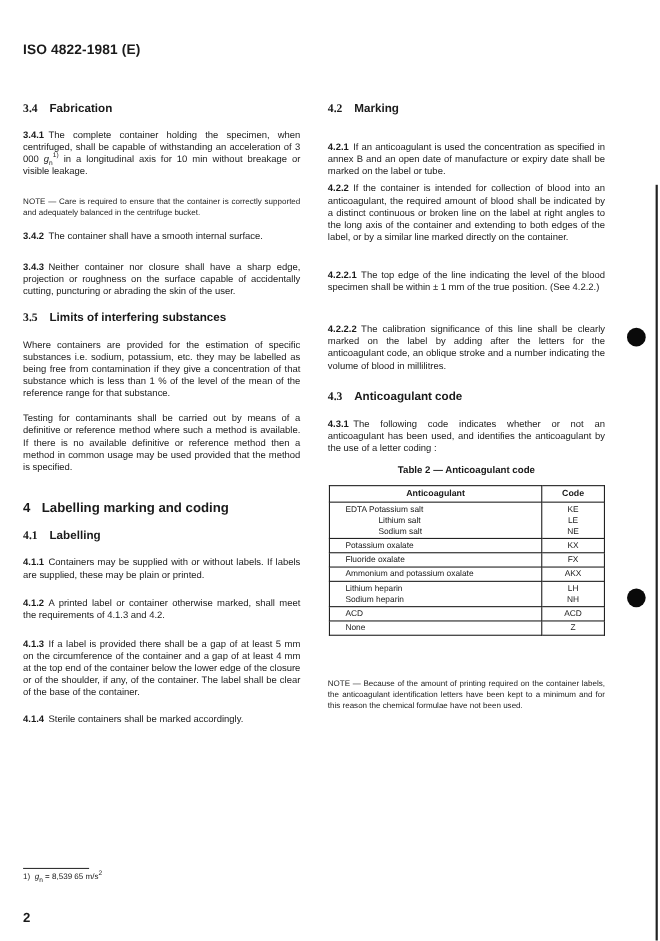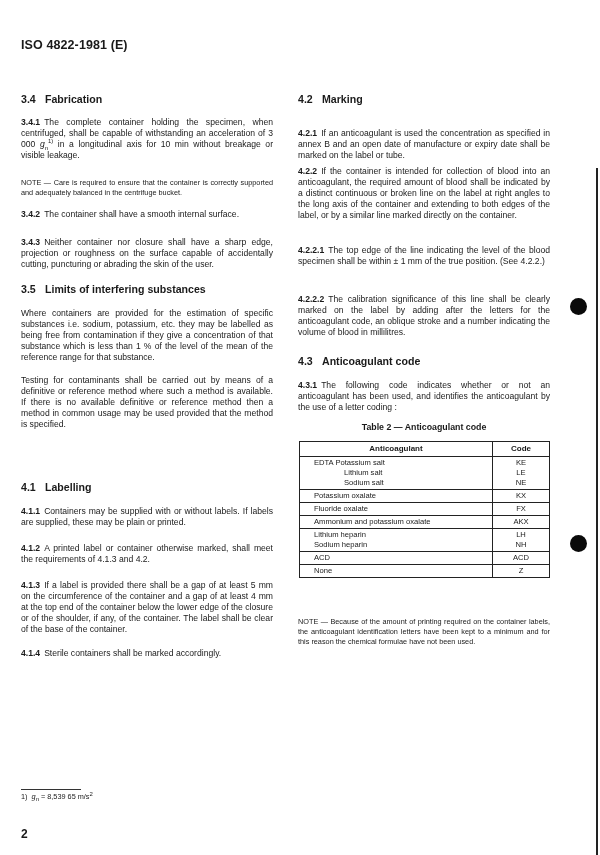--- a/index.html
+++ b/index.html
@@ -9,21 +9,21 @@
     font-family: "Liberation Sans", sans-serif;
   }
   .abs { position: absolute; }
   .doc-id { left: 21px; top: 38px; font-size: 12.5px; font-weight: bold; letter-spacing: 0.1px; }
   .col { position: absolute; width: 252px; font-size: 8.6px; line-height: 11px; }
   .col-left { left: 21px; }
   .col-right { left: 298px; }
   .h2 { font-weight: bold; font-size: 10.6px; line-height: 13px; position: absolute; left: 0; white-space: nowrap; }
   .h1 { font-weight: bold; font-size: 12px; line-height: 14px; position: absolute; left: 0; white-space: nowrap; }
   .h2 .num, .h1 .num { display: inline-block; }
-  .h2 .num { width: 24px; }
+  .h2 .num { width: 24px; font-family: Liberation Serif, serif; }
   .h1 .num { width: 17px; }
   .para { position: absolute; left: 0; width: 252px; text-align: justify; }
   .para .pn { font-weight: bold; margin-right: 4px; }
   .note { position: absolute; left: 0; width: 252px; font-size: 7.3px; line-height: 10px; text-align: justify; }
   sup { font-size: 6px; line-height: 0; }
   sub { font-size: 6px; line-height: 0; }
   .gn { font-style: italic; }
   .table-title { position: absolute; left: 0; width: 252px; text-align: center; font-weight: bold; font-size: 8.8px; }
   table.codes {
     position: absolute; left: 1px; top: 0; width: 251px;
@@ -59,20 +59,23 @@
     <span class="pn">3.4.2</span><span>The container shall have a smooth internal surface.</span>
   </div>
   <div class="para" style="top:237px;">
     <span class="pn">3.4.3</span><span>Neither container nor closure shall have a sharp edge, projection or roughness on the surface capable of accidentally cutting, puncturing or abrading the skin of the user.</span>
   </div>
   <div class="h2" style="top:283px;">
     <span class="num">3.5</span><span>Limits of interfering substances</span>
   </div>
   <div class="para" style="top:308px;">Where containers are provided for the estimation of specific substances i.e. sodium, potassium, etc. they may be labelled as being free from contamination if they give a concentration of that substance which is less than 1 % of the level of the mean of the reference range for that substance.</div>
   <div class="para" style="top:375px;">Testing for contaminants shall be carried out by means of a definitive or reference method where such a method is available. If there is no available definitive or reference method then a method in common usage may be used provided that the method is specified.</div>
+  <div class="h1" style="top:454px;">
+    <span class="num">4</span><span>Labelling marking and coding</span>
+  </div>
   <div class="h2" style="top:481px;">
     <span class="num">4.1</span><span>Labelling</span>
   </div>
   <div class="para" style="top:506px;">
     <span class="pn">4.1.1</span><span>Containers may be supplied with or without labels. If labels are supplied, these may be plain or printed.</span>
   </div>
   <div class="para" style="top:543px;">
     <span class="pn">4.1.2</span><span>A printed label or container otherwise marked, shall meet the requirements of 4.1.3 and 4.2.</span>
   </div>
   <div class="para" style="top:580px;">

